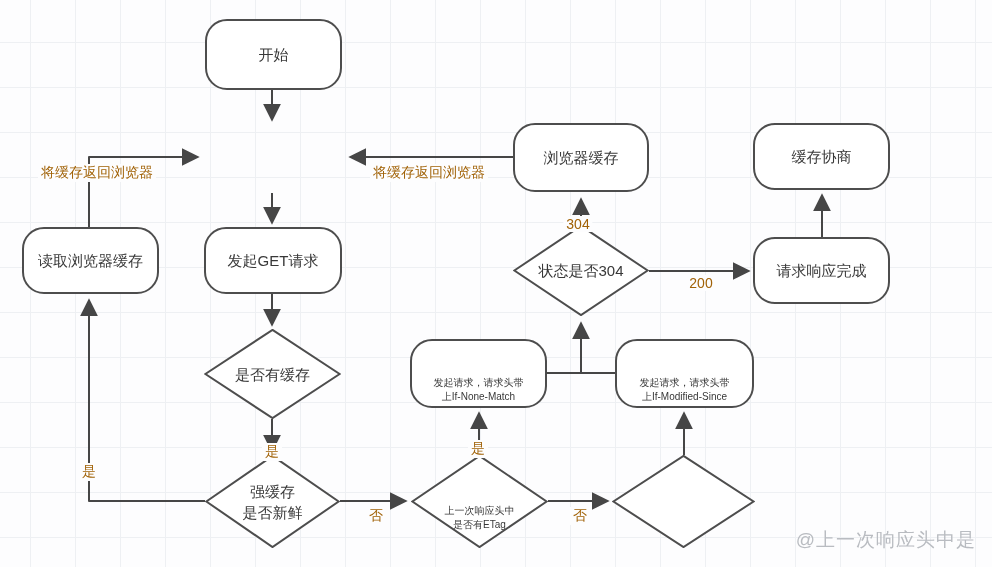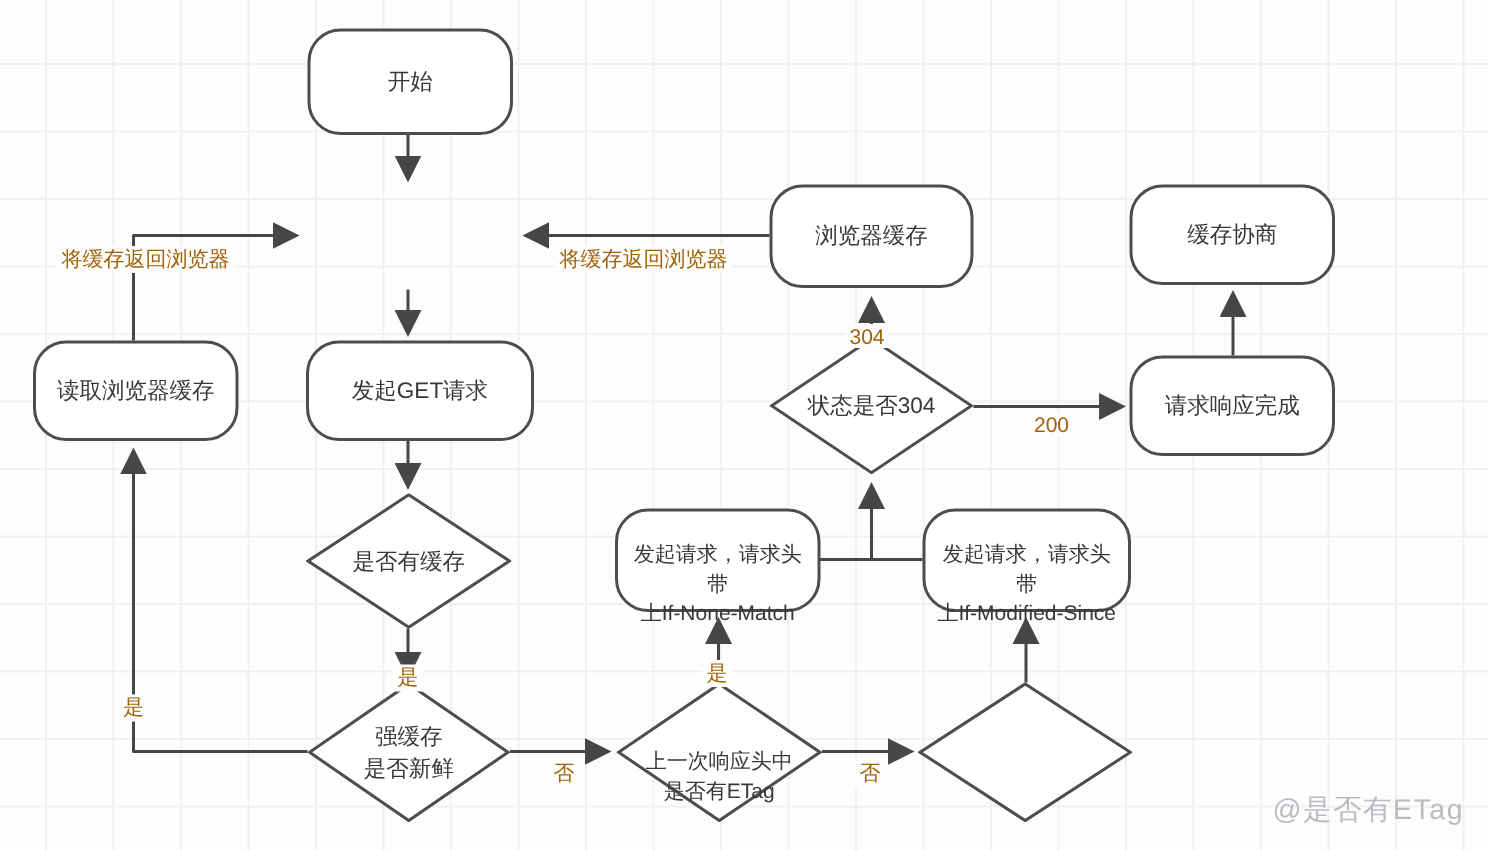--- a/index.html
+++ b/index.html
@@ -33,21 +33,21 @@
   .diamond{background:transparent;border:none;}
   .diamond .dshape{
     position:absolute;left:0;top:0;width:100%;height:100%;
   }
   .nlabel{
     position:relative;
     white-space:pre-line;
     padding:0 6px;
     z-index:2;
   }
-  .small .nlabel{font-size:14px;margin-top:32px;}
+  .small .nlabel{font-size:10px;margin-top:32px;}
   .edges{position:absolute;left:0;top:0;z-index:1;}
   .elabel{
     position:absolute;
     transform:translate(-50%,-50%);
     background:#fdfdfe;
     padding:0 3px;
     font-size:14px;
     color:#a16207;
     z-index:3;
     white-space:nowrap;
@@ -91,21 +91,21 @@
       <polyline points="340,501 405,501" marker-end="url(#arr)"></polyline>
       <polyline points="548,501 607,501" marker-end="url(#arr)"></polyline>
     </g>
   </svg>
 
   <div class="node box" style="left:205px;top:19px;width:137px;height:71px">
     <span class="nlabel">开始</span>
   </div>
 
 
-  <div class="node box" style="left:204px;top:227px;width:152px;height:67px">
+  <div class="node box" style="left:204px;top:227px;width:138px;height:67px">
     <span class="nlabel">发起GET请求</span>
   </div>
 
   <div class="node box" style="left:22px;top:227px;width:137px;height:67px">
     <span class="nlabel">读取浏览器缓存</span>
   </div>
 
   <div class="node box small" style="left:410px;top:339px;width:137px;height:69px">
     <span class="nlabel">发起请求，请求头带
 上If-None-Match</span>
@@ -167,15 +167,15 @@
   <span class="elabel" style="left:97px;top:157px">将缓存返回浏览器</span>
   <span class="elabel" style="left:429px;top:157px">将缓存返回浏览器</span>
   <span class="elabel" style="left:272px;top:436px">是</span>
   <span class="elabel" style="left:89px;top:456px">是</span>
   <span class="elabel" style="left:478px;top:433px">是</span>
   <span class="elabel" style="left:376px;top:500px">否</span>
   <span class="elabel" style="left:580px;top:500px">否</span>
   <span class="elabel" style="left:578px;top:208px">304</span>
   <span class="elabel" style="left:701px;top:267px">200</span>
 
-  <span class="watermark">@是否有ETag</span>
+  <span class="watermark">@上一次响应头中是</span>
 
 </div>
 
 </body></html>

